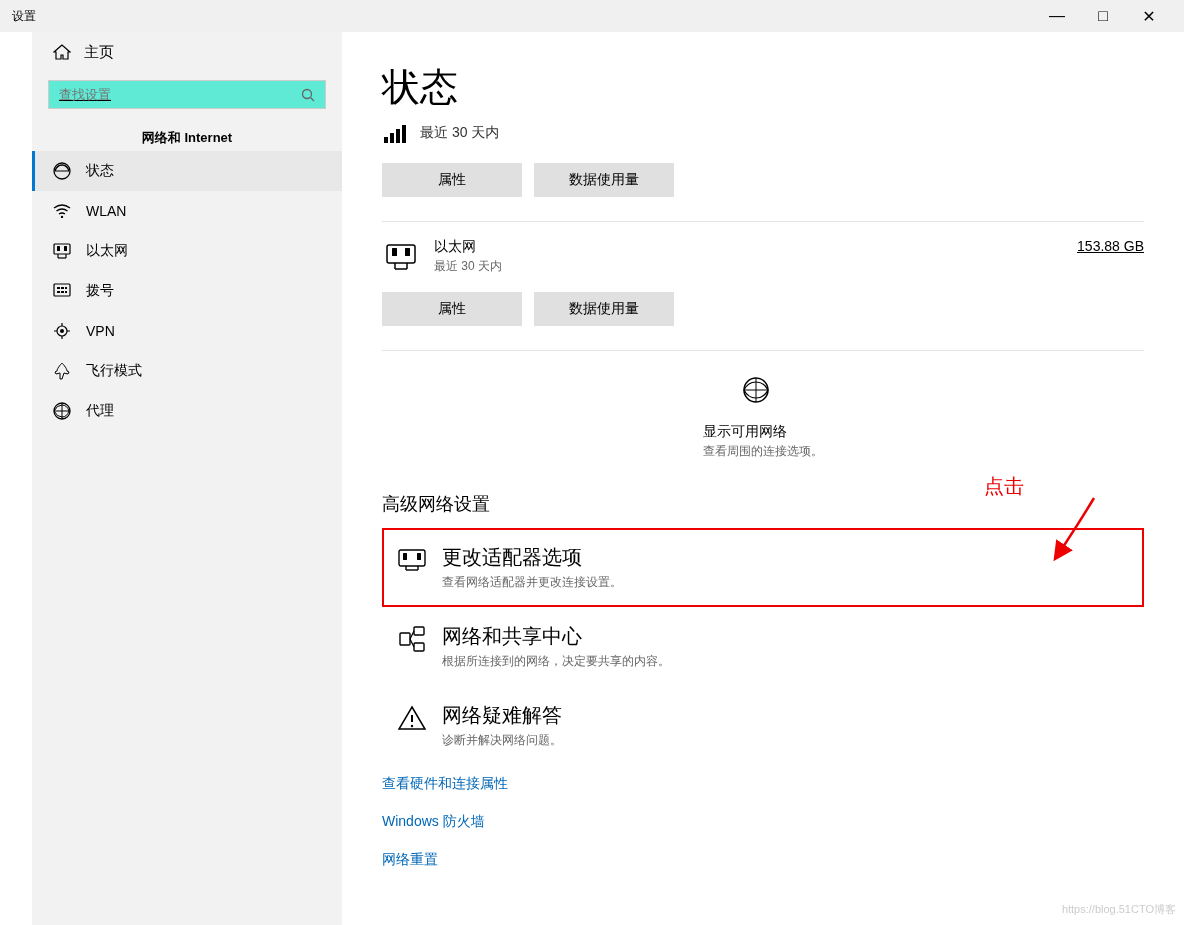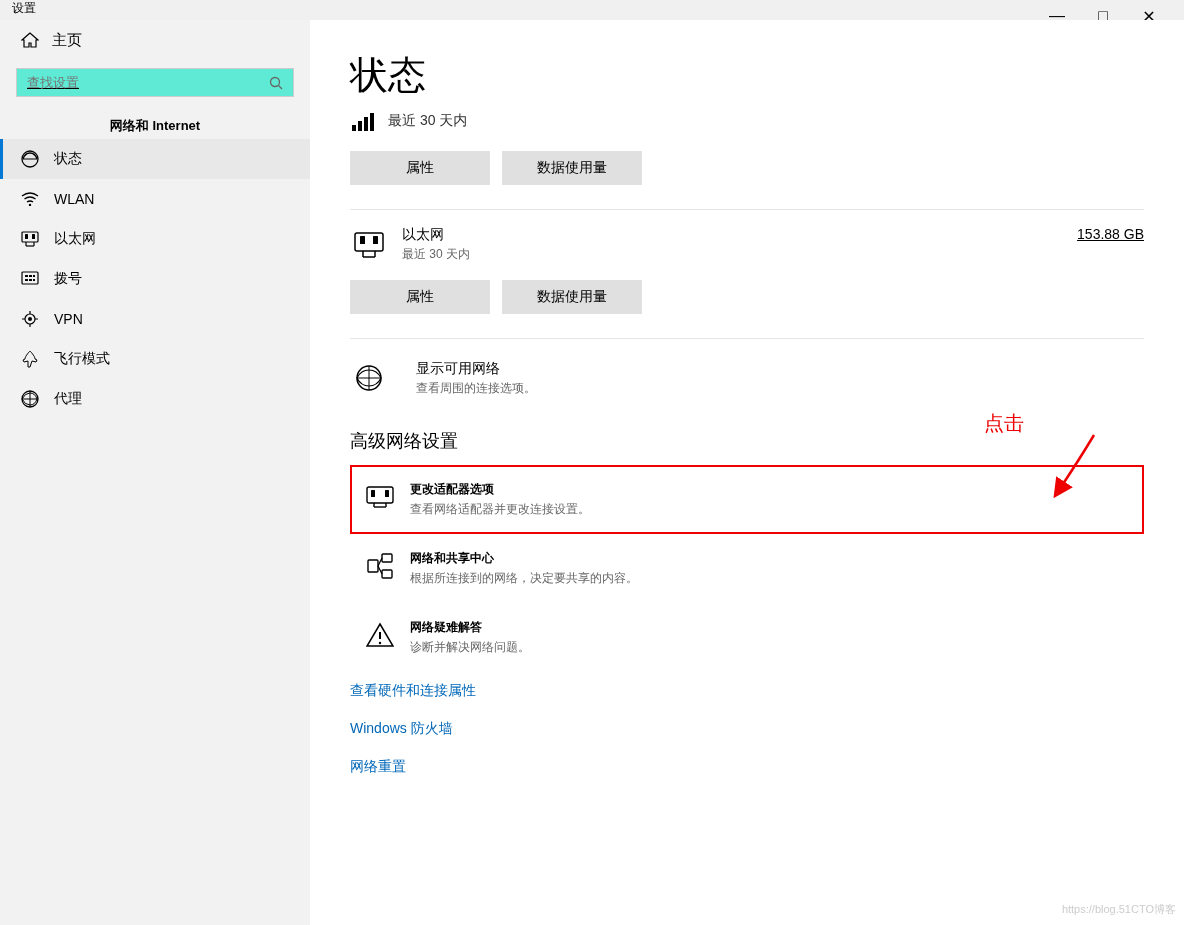--- a/index.html
+++ b/index.html
@@ -14,24 +14,24 @@
     
     .window {
       width: 1184px;
       height: 925px;
       background: #ffffff;
       display: flex;
       flex-direction: column;
     }
 
     .title-bar {
-      height: 20px;
+      height: 32px;
       background: #f0f0f0;
       display: flex;
-      align-items: flex-start;
+      align-items: center;
       padding: 0 12px;
       flex-shrink: 0;
     }
 
     .title-bar-title {
       font-size: 12px;
       color: #000;
       flex: 1;
     }
 
@@ -51,20 +51,21 @@
       color: #000;
       background: transparent;
       border: none;
     }
 
     
     .main-layout {
       display: flex;
       flex: 1;
       overflow: hidden;
+      margin-left: 32px;
     }
 
     
     .sidebar {
       width: 310px;
       background: #f2f2f2;
       flex-shrink: 0;
       padding: 0;
       overflow-y: auto;
     }
@@ -229,20 +230,21 @@
       margin: 8px 0;
     }
 
     
     .show-networks {
       display: flex;
       align-items: center;
       padding: 12px 0;
       cursor: pointer;
       gap: 14px;
+      flex-direction: column;
     }
 
     .advanced-section-title {
       font-size: 18px;
       font-weight: 500;
       color: #000;
       margin: 20px 0 12px 0;
     }
 
     .advanced-item {
@@ -261,24 +263,23 @@
     .advanced-item-icon {
       width: 32px;
       height: 32px;
       display: flex;
       align-items: center;
       justify-content: center;
       flex-shrink: 0;
     }
 
     .advanced-item-text .item-title {
-      font-size: 12px;
+      font-size: 20px;
       color: #000;
       margin-bottom: 3px;
-      font-weight: bold;
     }
 
     .advanced-item-text .item-desc {
       font-size: 12px;
       color: #666;
     }
 
     .link-item {
       padding: 10px 0;
       font-size: 14px;

